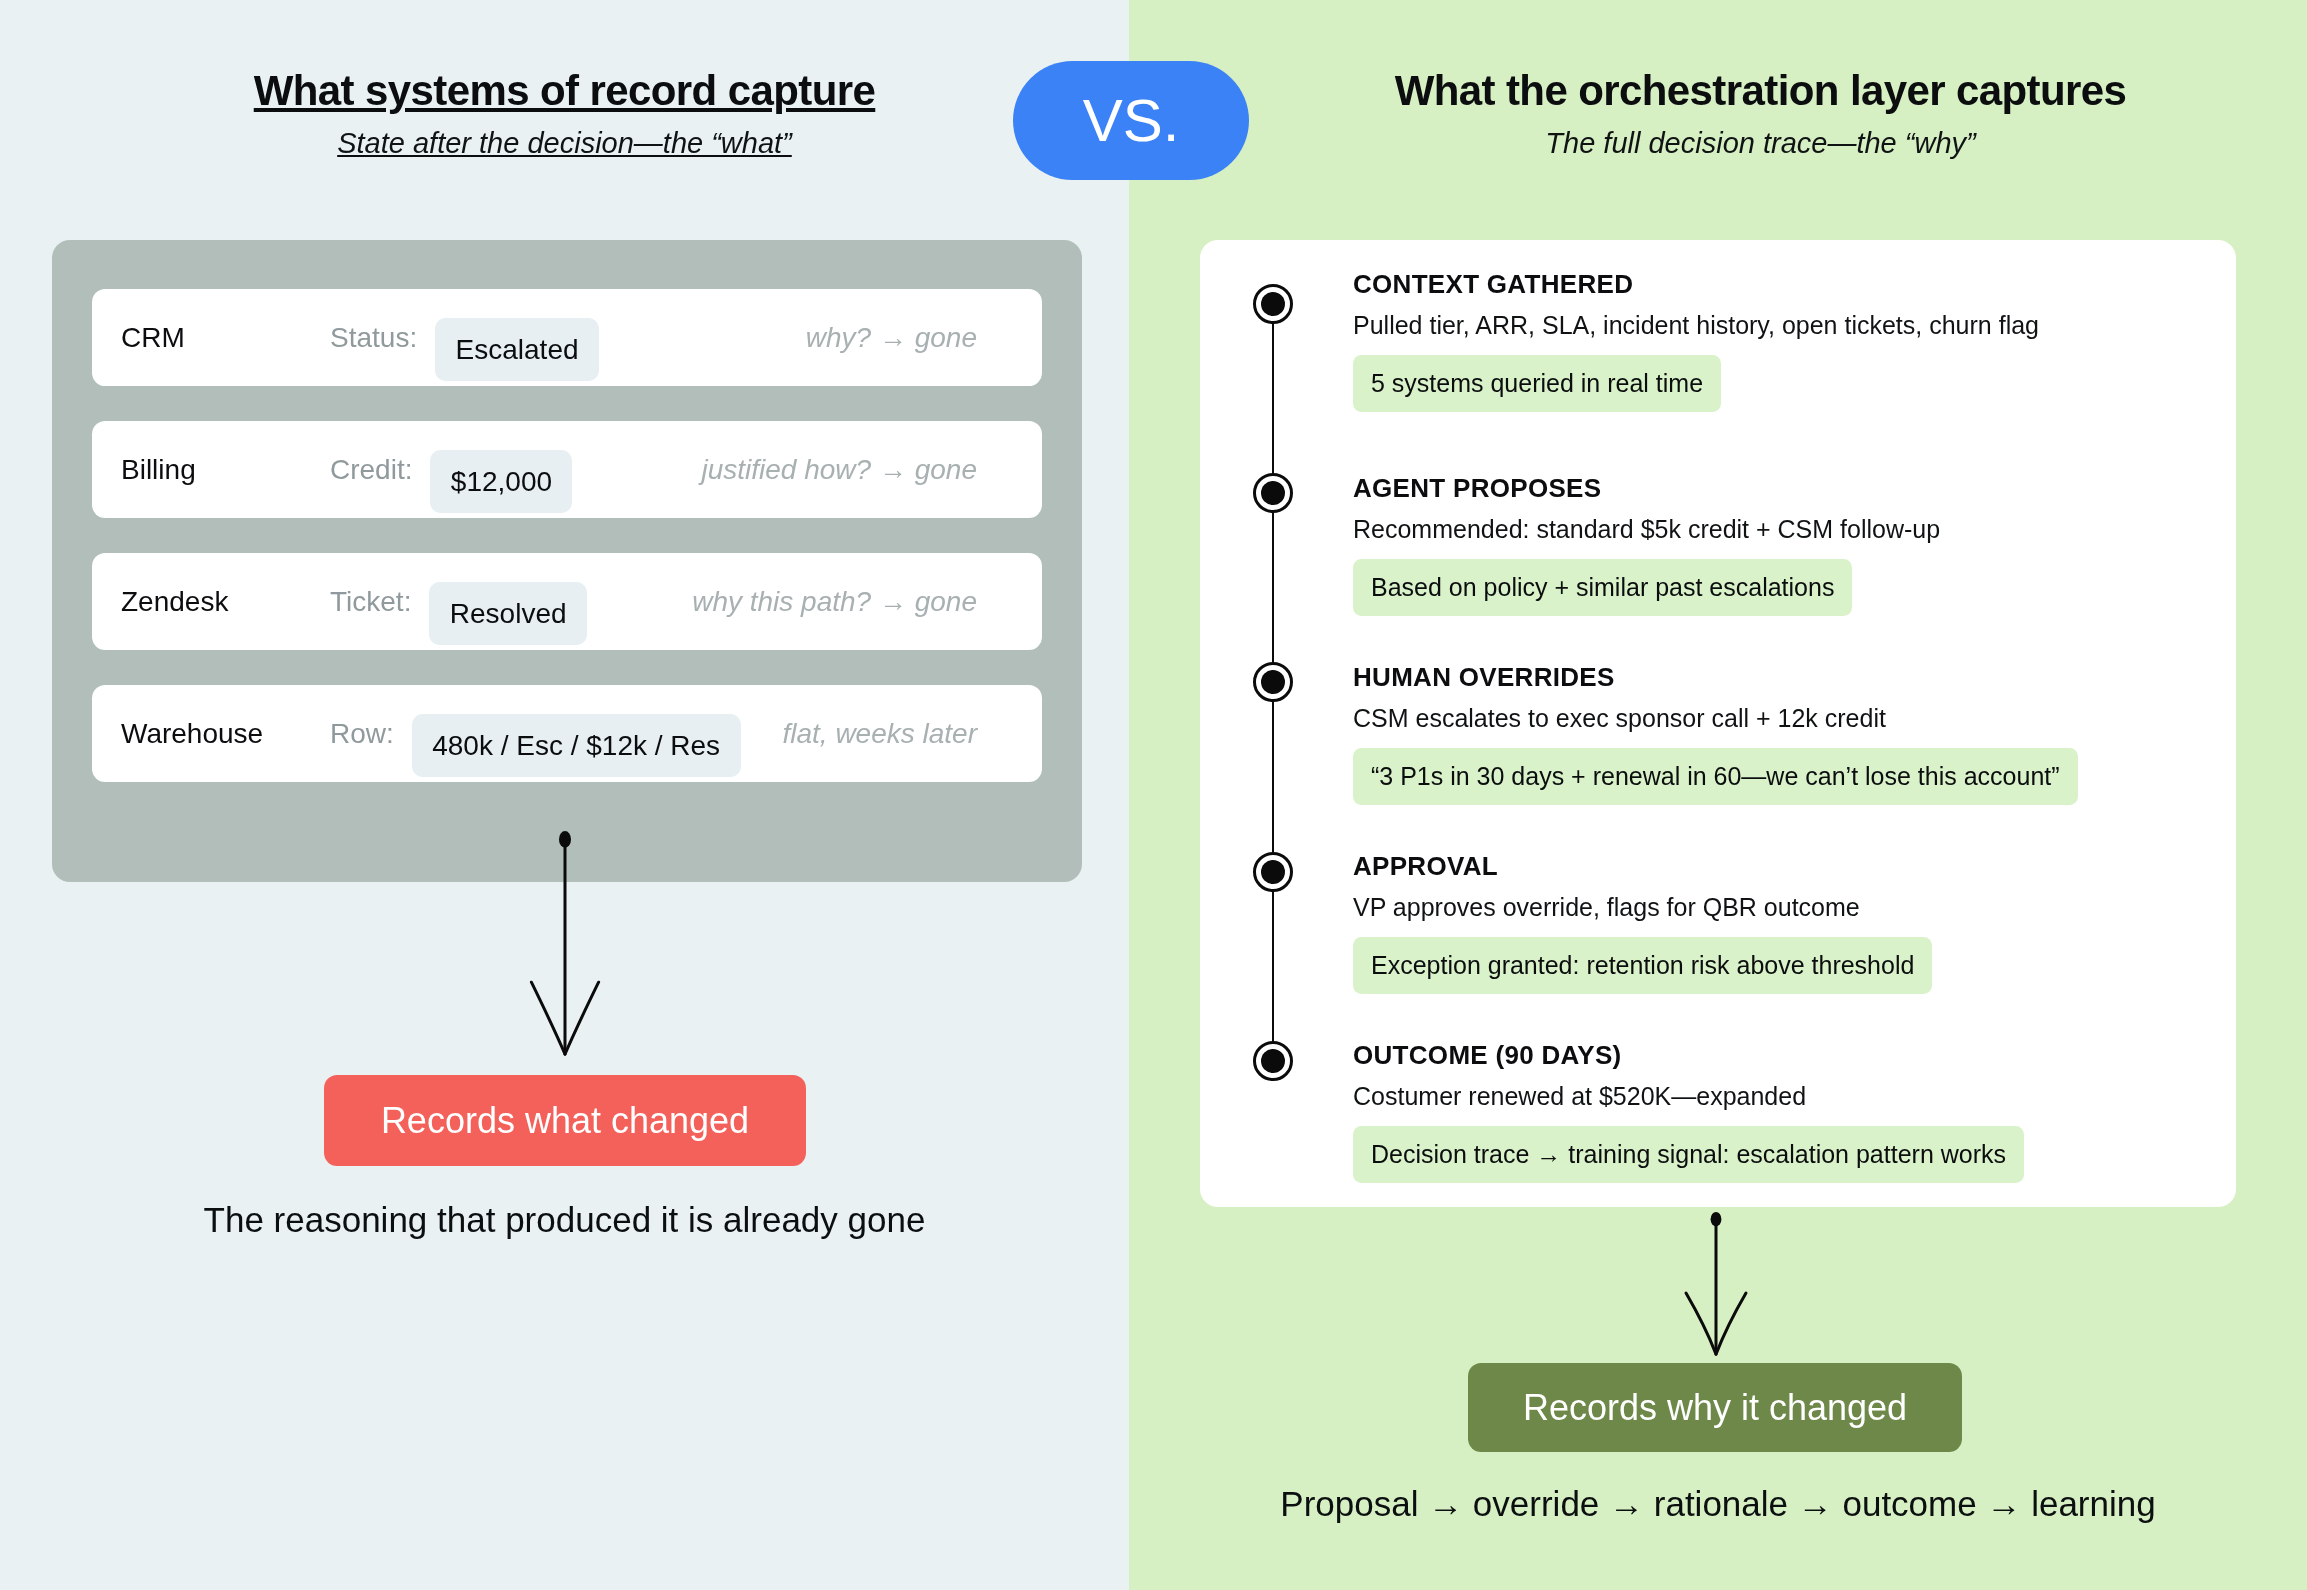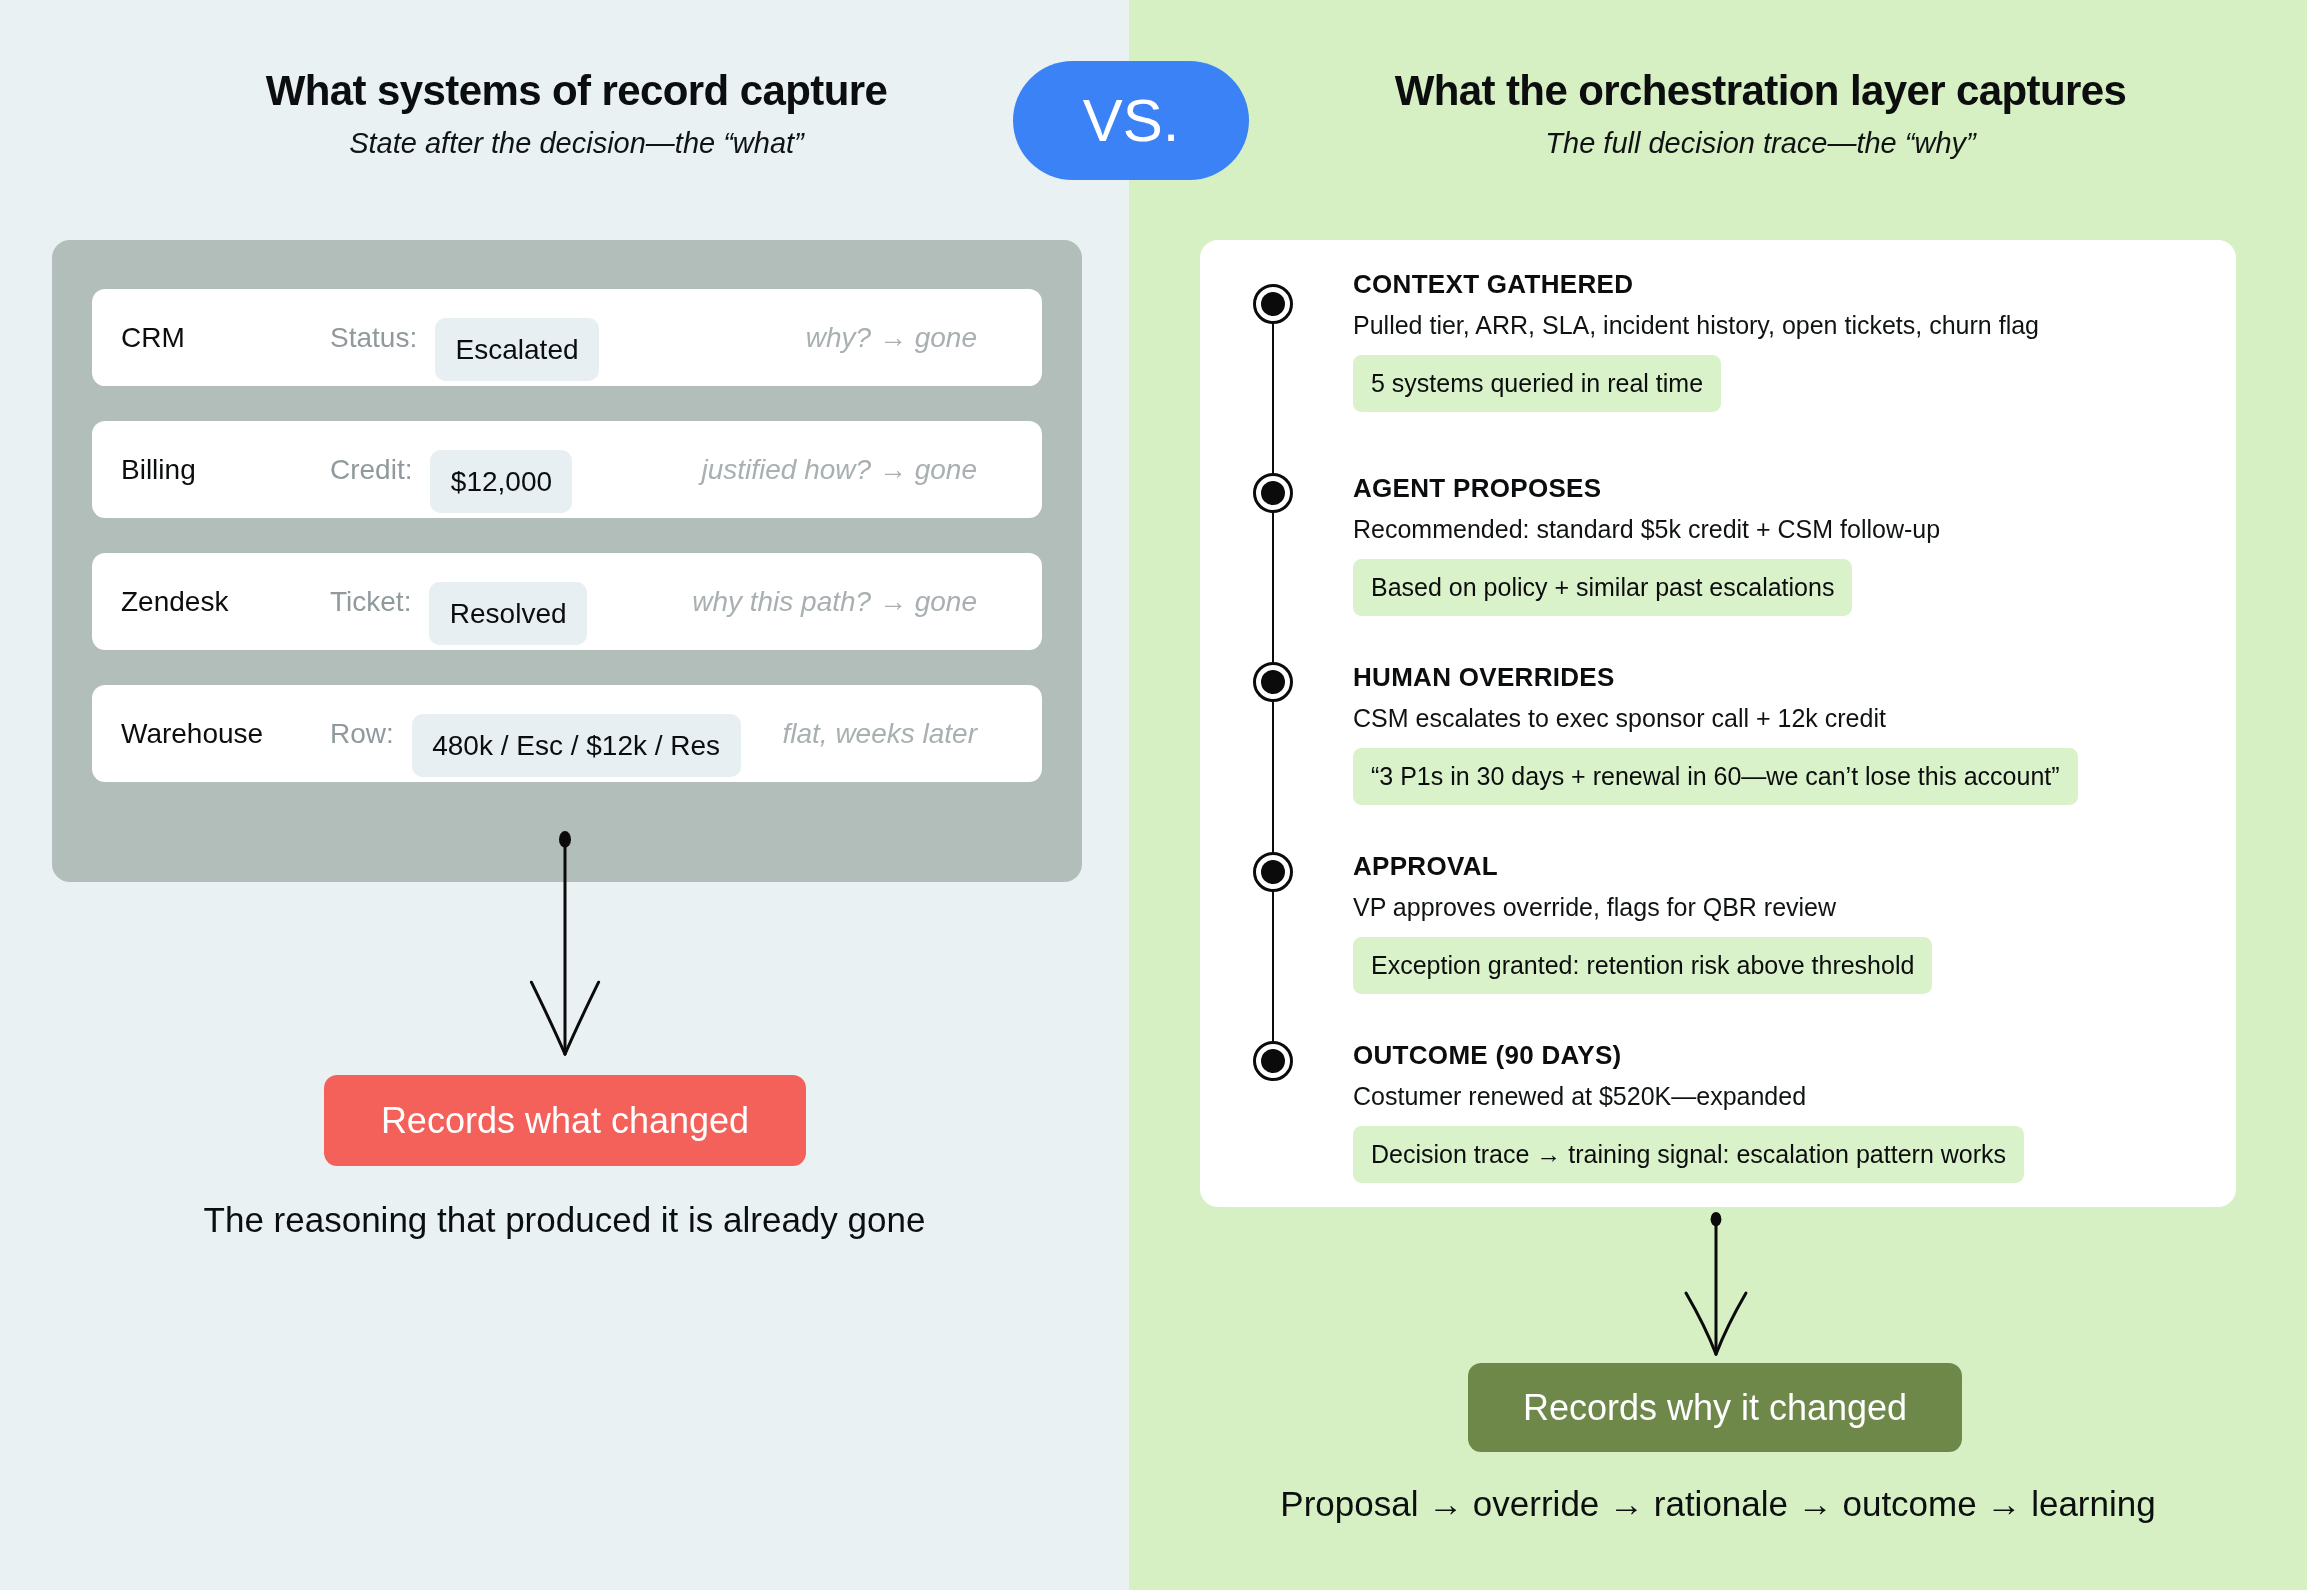--- a/index.html
+++ b/index.html
@@ -10,21 +10,21 @@
   }
   .canvas { position: relative; width: 2307px; height: 1591px; }
 
   
   .panel { position: absolute; top: 0; height: 1591px; }
   .panel-left  { left: 0; width: 1129px; background: #e9f1f3; }
   .panel-right { left: 1129px; width: 1178px; background: #d6efc3; }
 
   
   .header { position: absolute; text-align: center; }
-  .header-left  { top: 67px; left: 12px; width: 1129px; }
+  .header-left  { top: 67px; left: 0; width: 1129px; text-decoration: underline; }
   .header-right { top: 67px; left: 1214px; width: 1093px; }
   .header h1 {
     font-size: 42px; font-weight: 600; letter-spacing: -0.6px; color: #0b0d0e;
   }
   .header .subtitle {
     margin-top: 12px; font-size: 29px; font-style: italic; font-weight: 500; color: #101314;
   }
 
   
   .vs-pill {
@@ -199,21 +199,21 @@
     </div>
 
     <div class="t-item i3">
       <h3>HUMAN OVERRIDES</h3>
       <div class="desc">CSM escalates to exec sponsor call + 12k credit</div>
       <span class="chip">“3 P1s in 30 days + renewal in 60—we can’t lose this account”</span>
     </div>
 
     <div class="t-item i4">
       <h3>APPROVAL</h3>
-      <div class="desc">VP approves override, flags for QBR review</div>
+      <div class="desc">VP approves override, flags for QBR outcome</div>
       <span class="chip">Exception granted: retention risk above threshold</span>
     </div>
 
     <div class="t-item i5">
       <h3>OUTCOME (90 DAYS)</h3>
       <div class="desc">Costumer renewed at $520K—expanded</div>
       <span class="chip">Decision trace → training signal: escalation pattern works</span>
     </div>
   </div>
 

